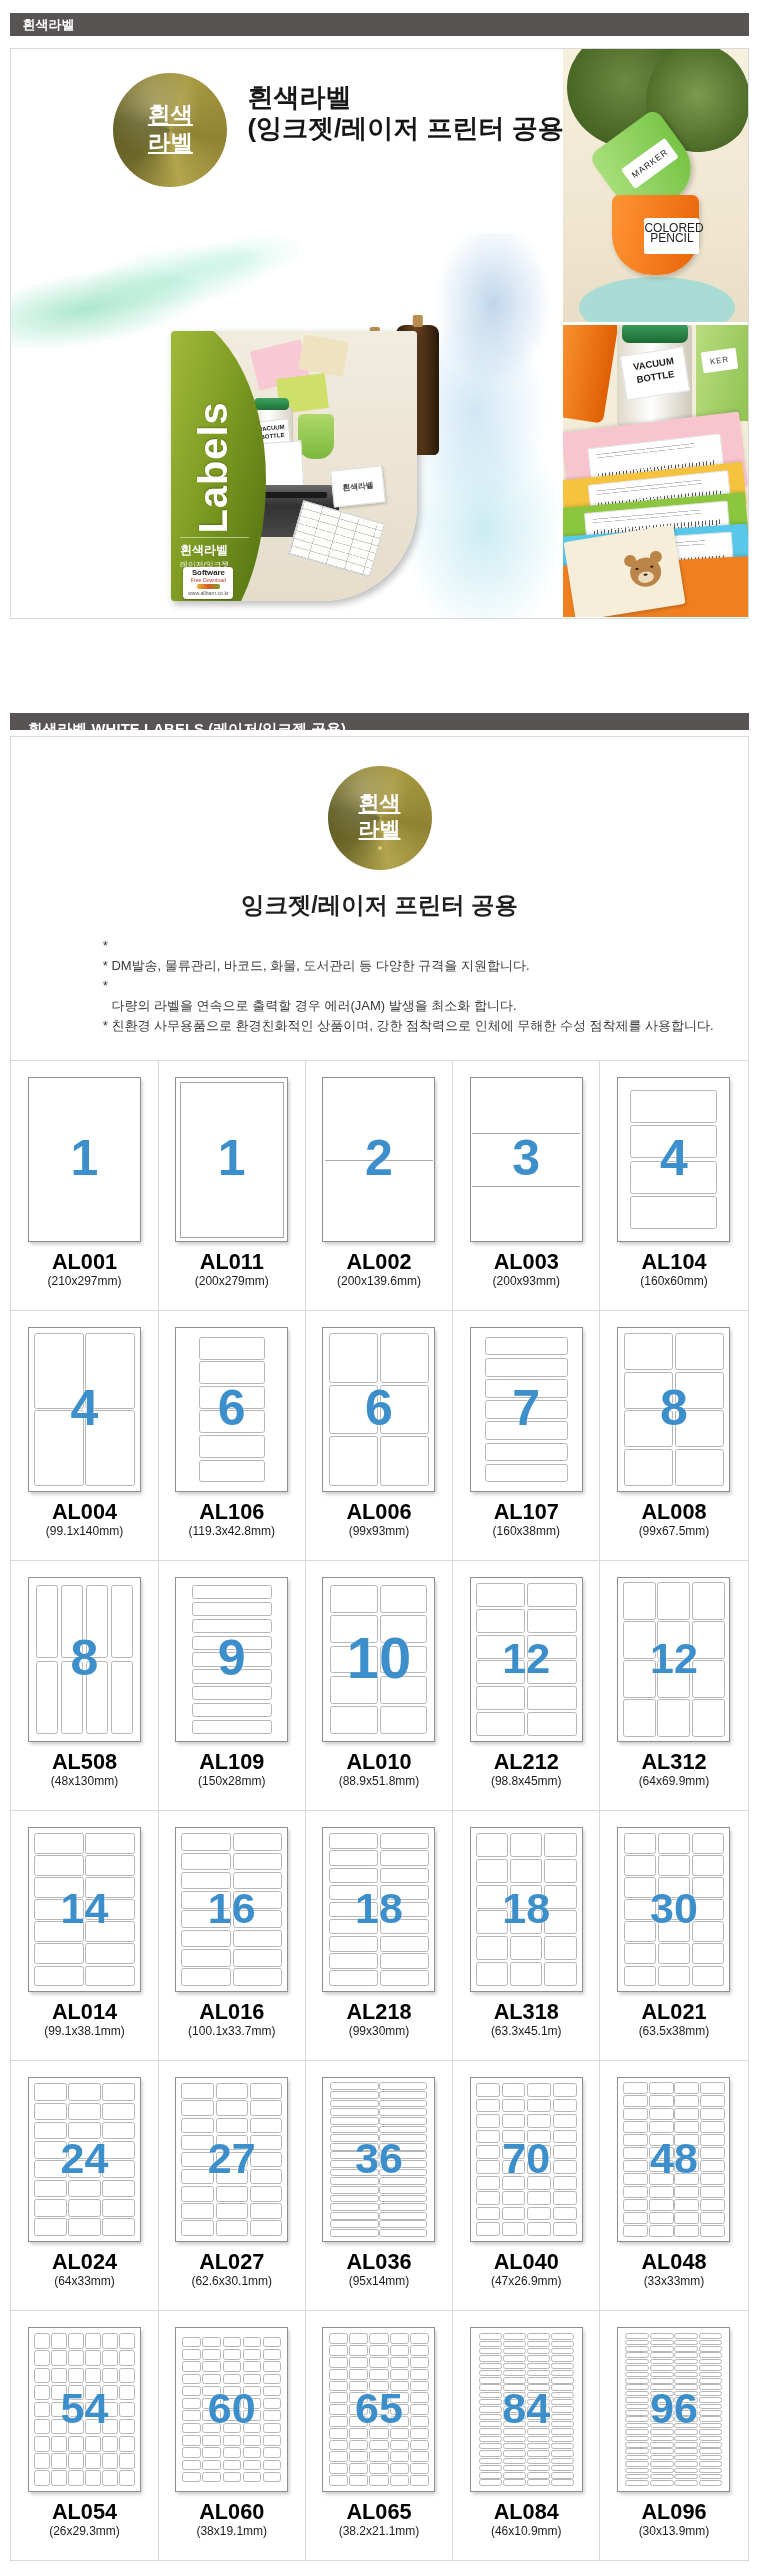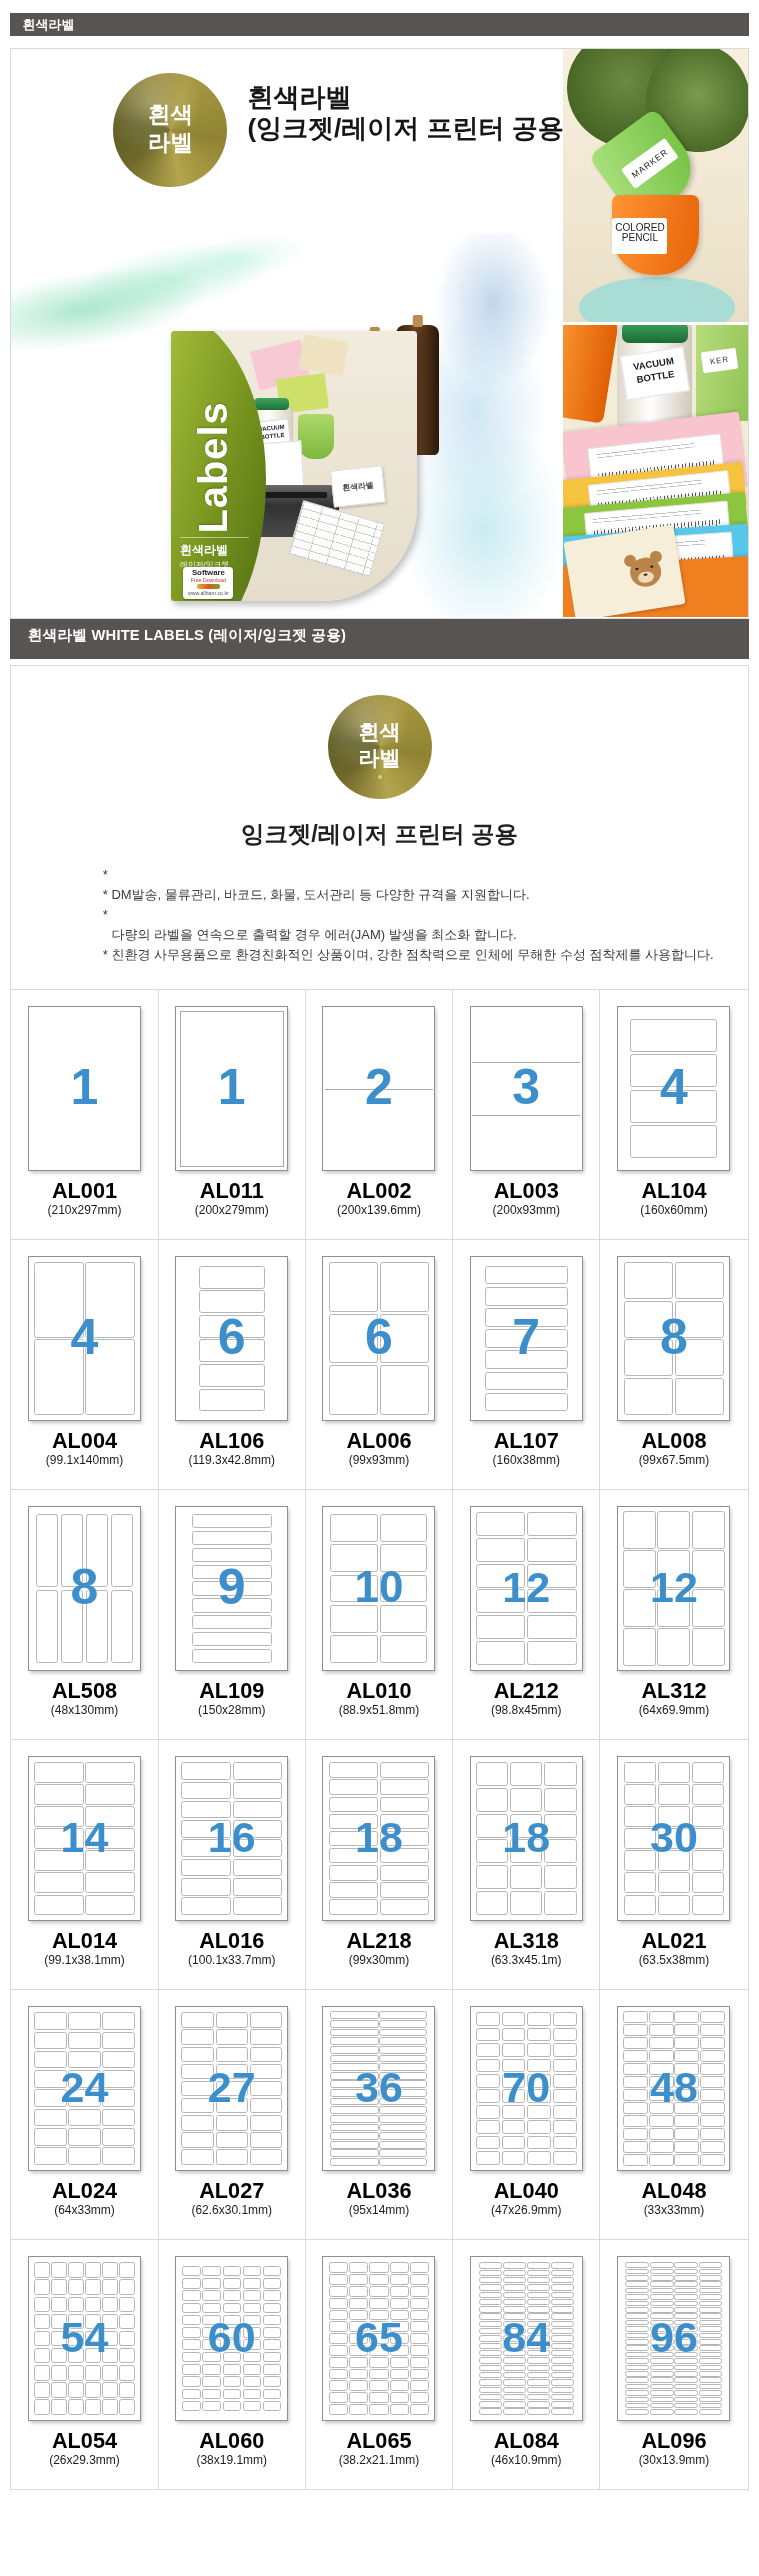--- a/index.html
+++ b/index.html
@@ -1,26 +1,26 @@
 <!DOCTYPE html>
 <html style="font-size:14px"><head>
 <meta charset="utf-8">
 <style>
   html,body{margin:0;padding:0;background:#fff;}
   body{width:759px;height:2576px;overflow:hidden;font-family:"Liberation Sans",sans-serif;-webkit-font-smoothing:antialiased;position:relative;}
   .bar{margin:0 10.4px;background:#585454;color:#fff;font-weight:bold;}
   .bar1{margin-top:13px;height:23.4px;line-height:23.4px;font-size:13px;padding-left:12px;}
-  .bar2{height:40px;line-height:32px;font-size:14.7px;padding-left:17.3px;letter-spacing:0.2px;}
+  .bar2{margin-top:94px;height:17px;line-height:32px;font-size:14.7px;padding-left:17.3px;letter-spacing:0.2px;}
   
   .hero{position:relative;margin:12px 10.4px 0 10.4px;height:569px;border:0.9px solid #d9d9d9;background:#fff;overflow:hidden;}
   .circle{border-radius:50%;color:#fff;text-align:center;font-weight:bold;
     background:
       radial-gradient(circle at 32% 26%, rgba(255,255,255,.25), rgba(255,255,255,0) 45%),
       conic-gradient(from 20deg, #a89a42, #8f8232 80deg, #b3a44d 150deg, #6e682a 210deg, #5f5c22 260deg, #948738 320deg, #a89a42);}
-  .circle .ct{position:absolute;left:0;right:0;}
+  .circle .ct{position:absolute;left:0;right:0;text-decoration:underline;}
   .c1{position:absolute;left:102px;top:24px;width:114px;height:114px;}
   .c1 .l1{top:26px;font-size:22.5px;}
   .c1 .l2{top:54px;font-size:22.5px;}
   .hero-title{position:absolute;left:236px;top:33px;color:#161616;font-weight:bold;font-size:26px;line-height:31px;}
   .hero-sub{position:absolute;left:241px;top:111px;font-style:italic;font-weight:bold;font-size:35px;color:#3d3d3d;text-shadow:0.9px 1.7px 1.7px #c9c9c9;}
   .swish-teal{position:absolute;left:-15.6px;top:178px;width:312px;height:130px;transform:rotate(-9deg);
     background:
       radial-gradient(55% 40% at 28% 55%, rgba(103,211,167,.55), rgba(103,211,167,0) 72%),
       radial-gradient(45% 35% at 58% 42%, rgba(144,230,199,.5), rgba(144,230,199,0) 70%),
       radial-gradient(30% 25% at 80% 35%, rgba(170,238,214,.4), rgba(170,238,214,0) 70%);}
@@ -60,21 +60,21 @@
   
   .photo{position:absolute;left:552px;width:185px;overflow:hidden;}
   .ph1{top:0;height:273px;background:linear-gradient(#f7f0de,#efe5cf 70%,#e8ddc5);}
   .ph2{top:276px;height:292px;background:#f3ecd9;}
   .plant{position:absolute;border-radius:50%;}
   .pl1{left:3.5px;top:-22.5px;width:130px;height:121px;background:radial-gradient(circle at 45% 45%,#6d8a44,#42601f 70%,rgba(66,96,31,0) 71%);}
   .pl2{left:83px;top:-5.2px;width:104px;height:113px;background:radial-gradient(circle at 50% 45%,#7d9a50,#4a6a26 70%,rgba(74,106,38,0) 71%);}
   .cup-green{position:absolute;left:42px;top:75px;width:83px;height:85px;background:linear-gradient(100deg,#a9e07c,#74c243);border-radius:10.4px 10.4px 36px 36px;transform:rotate(-36deg);box-shadow:1.7px 2.6px 5.2px rgba(0,0,0,.2);}
   .lab-marker{position:absolute;left:19px;top:29.5px;width:54px;height:24px;background:#fff;border-radius:2.6px;display:flex;align-items:center;justify-content:center;font-size:8.7px;letter-spacing:0.9px;color:#222;}
   .cup-orange{position:absolute;left:49px;top:146px;width:87px;height:80px;background:linear-gradient(100deg,#ff9434,#e86408);border-radius:7px 7px 40px 40px;box-shadow:1.7px 2.6px 5.2px rgba(0,0,0,.2);}
-  .lab-cp{position:absolute;left:0;top:22.5px;width:55px;height:31px;background:#fff;border-radius:2.6px;text-align:center;font-size:10px;line-height:10.4px;color:#222;padding-top:5.2px;}
+  .lab-cp{position:absolute;left:32px;top:22.5px;width:55px;height:31px;background:#fff;border-radius:2.6px;text-align:center;font-size:12px;line-height:10.4px;color:#222;padding-top:5.2px;}
   .table1{position:absolute;left:15.6px;bottom:-15.6px;width:156px;height:61px;background:#a9dcd4;border-radius:50%;}
   
   .p2orange{position:absolute;left:-7px;top:-7px;width:55px;height:102px;background:linear-gradient(90deg,#f8912e,#e05f04);transform:rotate(9deg);border-radius:7px;}
   .jar2{position:absolute;left:54px;top:-3.5px;width:75px;height:107px;background:linear-gradient(90deg,#ded8c8,#ffffff 45%,#cfc9ba);border-radius:7px;}
   .jar2 .lid{position:absolute;left:4.3px;top:0;width:66px;height:21px;background:linear-gradient(#3da35e,#1c6a34);border-radius:7px;}
   .jar2 .jl{position:absolute;left:6px;top:29.5px;width:62px;height:38px;background:#fff;border:0.9px solid #e2e2e2;transform:rotate(-9deg);text-align:center;font-weight:bold;font-size:9.5px;line-height:13px;color:#1a1a1a;padding-top:5.2px;}
   .p2green{position:absolute;left:133px;top:-5.2px;width:61px;height:101px;background:linear-gradient(100deg,#b8dc7e,#8cc04e);border-radius:7px;}
   .p2green .kl{position:absolute;left:5.2px;top:29.5px;width:35px;height:21px;background:#fff;border-radius:1.7px;font-size:7.8px;letter-spacing:0.9px;color:#333;text-align:center;line-height:21px;transform:rotate(-8deg);}
   .env{position:absolute;border-radius:2.6px;box-shadow:0 -1.7px 3.5px rgba(0,0,0,.12);}
   .strip{position:absolute;background:#fff;border:0.9px solid #e4e4e4;border-radius:1.7px;}
@@ -420,21 +420,21 @@
             <div class="lc"></div>
             <div class="lc"></div>
             <div class="lc"></div>
             <div class="lc"></div>
             <div class="lc"></div>
             <div class="lc"></div>
             <div class="lc"></div>
             <div class="lc"></div>
             <div class="lc"></div>
           </div>
-          <div class="num" style="font-size: 44px;">10</div>
+          <div class="num" style="font-size: 58px;">10</div>
         </div>
         <div class="pcode">AL010</div>
         <div class="pdims">(88.9x51.8mm)</div>
       </div>
       <div class="cell">
         <div class="sheet">
           <div class="cells" style="grid-template-columns: repeat(2, 1fr); grid-template-rows: repeat(6, 1fr); gap: 1.7px; padding: 5.2px;">
             <div class="lc"></div>
             <div class="lc"></div>
             <div class="lc"></div>

